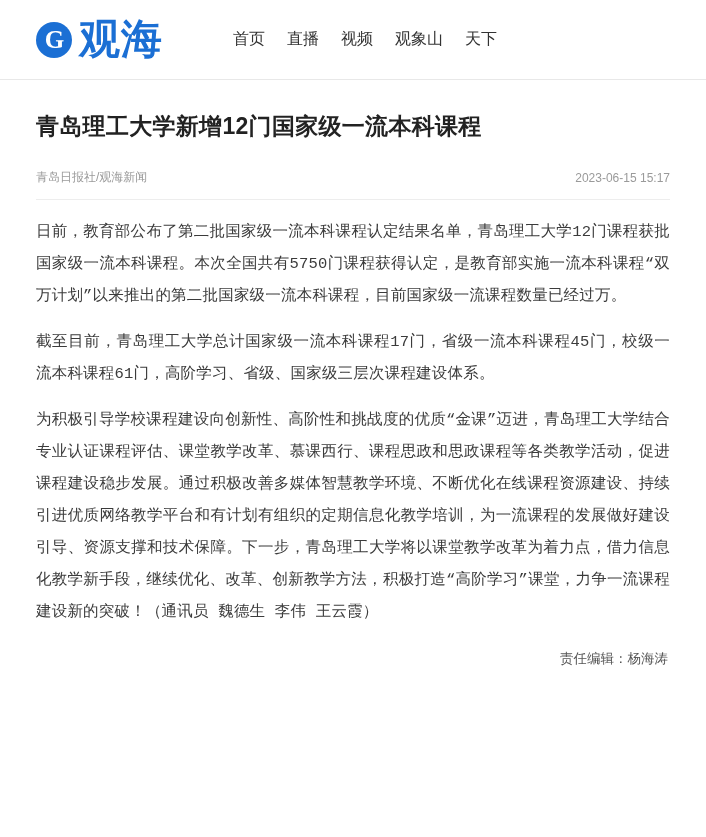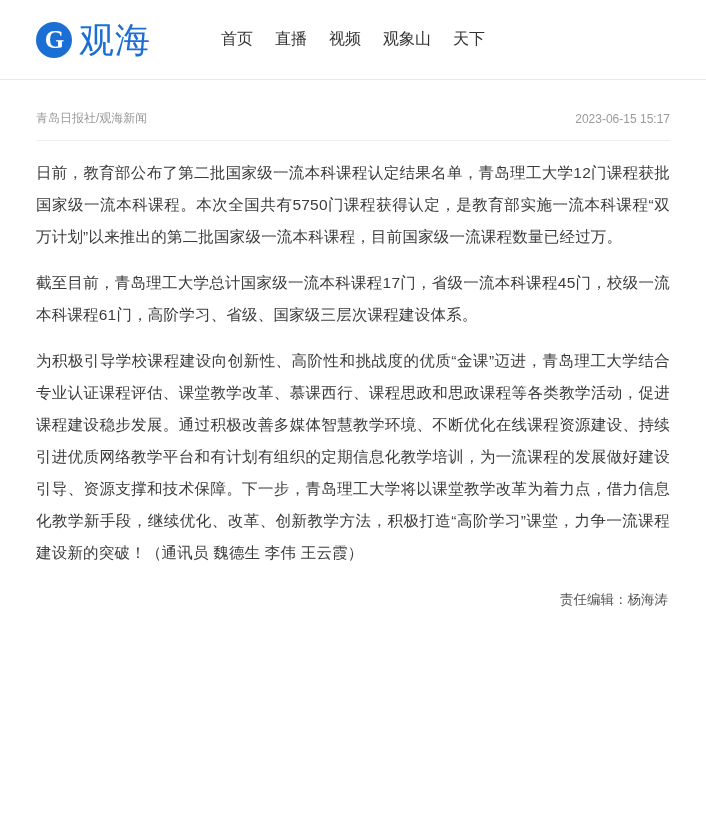--- a/index.html
+++ b/index.html
@@ -43,22 +43,22 @@
     background: #1b6fd4;
     color: #ffffff;
     font-size: 25px;
     font-weight: bold;
     line-height: 36px;
     text-align: center;
     font-family: "Liberation Serif", serif;
     letter-spacing: -1px;
   }
   .brand-name {
-    font-size: 35px;
-    font-weight: normal;
+    font-size: 41px;
+    font-weight: bold;
     color: #1b6fd4;
     letter-spacing: 1px;
     line-height: 1;
   }
   .main-nav {
     display: flex;
     align-items: center;
     margin-left: 70px;
     gap: 22px;
   }
@@ -89,20 +89,21 @@
     font-size: 12px;
     color: #9a9a9a;
     padding-bottom: 13px;
     border-bottom: 1px solid #ededed;
   }
   .meta-source { white-space: nowrap; }
   .meta-time { white-space: nowrap; }
 
   .article-body {
     padding-top: 16px;
+    font-family: Liberation Mono, monospace;
   }
   .article-body p {
     font-size: 15.5px;
     line-height: 32px;
     color: #3b3b3b;
     margin: 0 0 14px 0;
     text-align: justify;
     letter-spacing: 0.2px;
   }
 
@@ -127,20 +128,21 @@
     <div class="main-nav">
       <div class="nav-item">首页</div>
       <div class="nav-item">直播</div>
       <div class="nav-item">视频</div>
       <div class="nav-item">观象山</div>
       <div class="nav-item">天下</div>
     </div>
   </div>
 
   <div class="article">
+    <h1 class="article-title">青岛理工大学新增12门国家级一流本科课程</h1>
 
     <div class="article-meta">
       <span class="meta-source">青岛日报社/观海新闻</span>
       <span class="meta-time">2023-06-15 15:17</span>
     </div>
 
     <div class="article-body">
       <p>日前，教育部公布了第二批国家级一流本科课程认定结果名单，青岛理工大学12门课程获批国家级一流本科课程。本次全国共有5750门课程获得认定，是教育部实施一流本科课程“双万计划”以来推出的第二批国家级一流本科课程，目前国家级一流课程数量已经过万。</p>
       <p>截至目前，青岛理工大学总计国家级一流本科课程17门，省级一流本科课程45门，校级一流本科课程61门，高阶学习、省级、国家级三层次课程建设体系。</p>
       <p>为积极引导学校课程建设向创新性、高阶性和挑战度的优质“金课”迈进，青岛理工大学结合专业认证课程评估、课堂教学改革、慕课西行、课程思政和思政课程等各类教学活动，促进课程建设稳步发展。通过积极改善多媒体智慧教学环境、不断优化在线课程资源建设、持续引进优质网络教学平台和有计划有组织的定期信息化教学培训，为一流课程的发展做好建设引导、资源支撑和技术保障。下一步，青岛理工大学将以课堂教学改革为着力点，借力信息化教学新手段，继续优化、改革、创新教学方法，积极打造“高阶学习”课堂，力争一流课程建设新的突破！（通讯员 魏德生 李伟 王云霞）</p>

